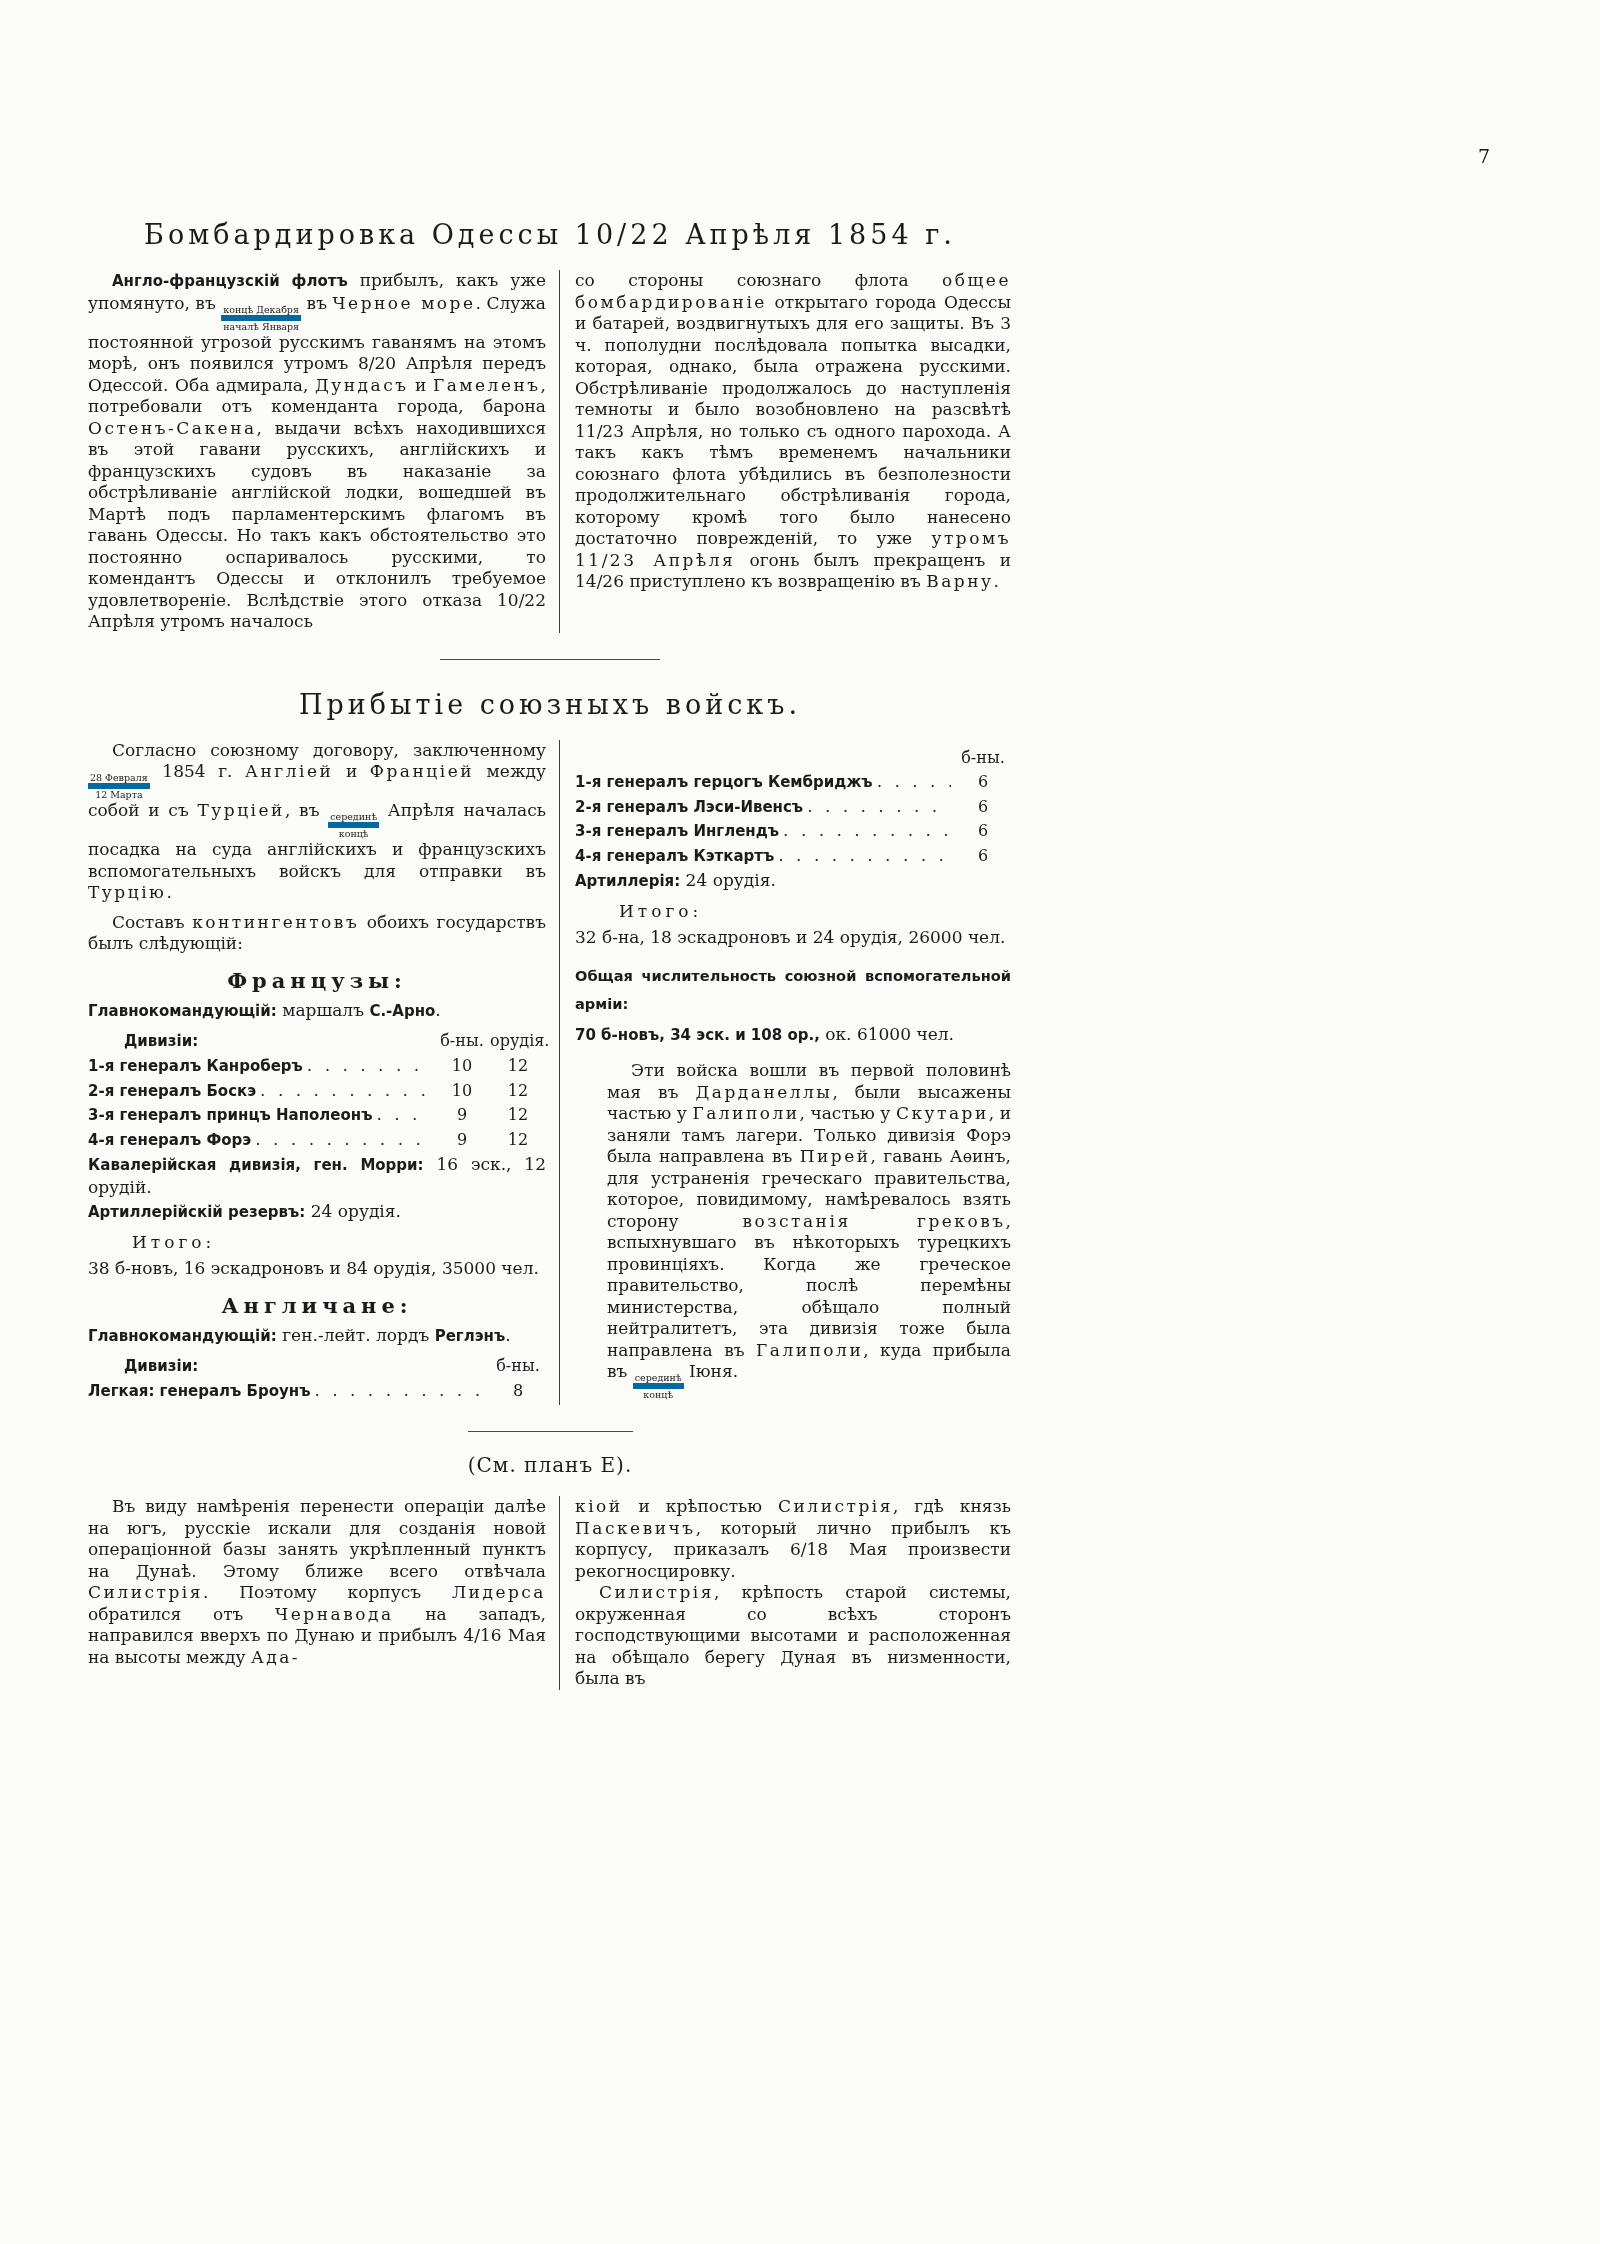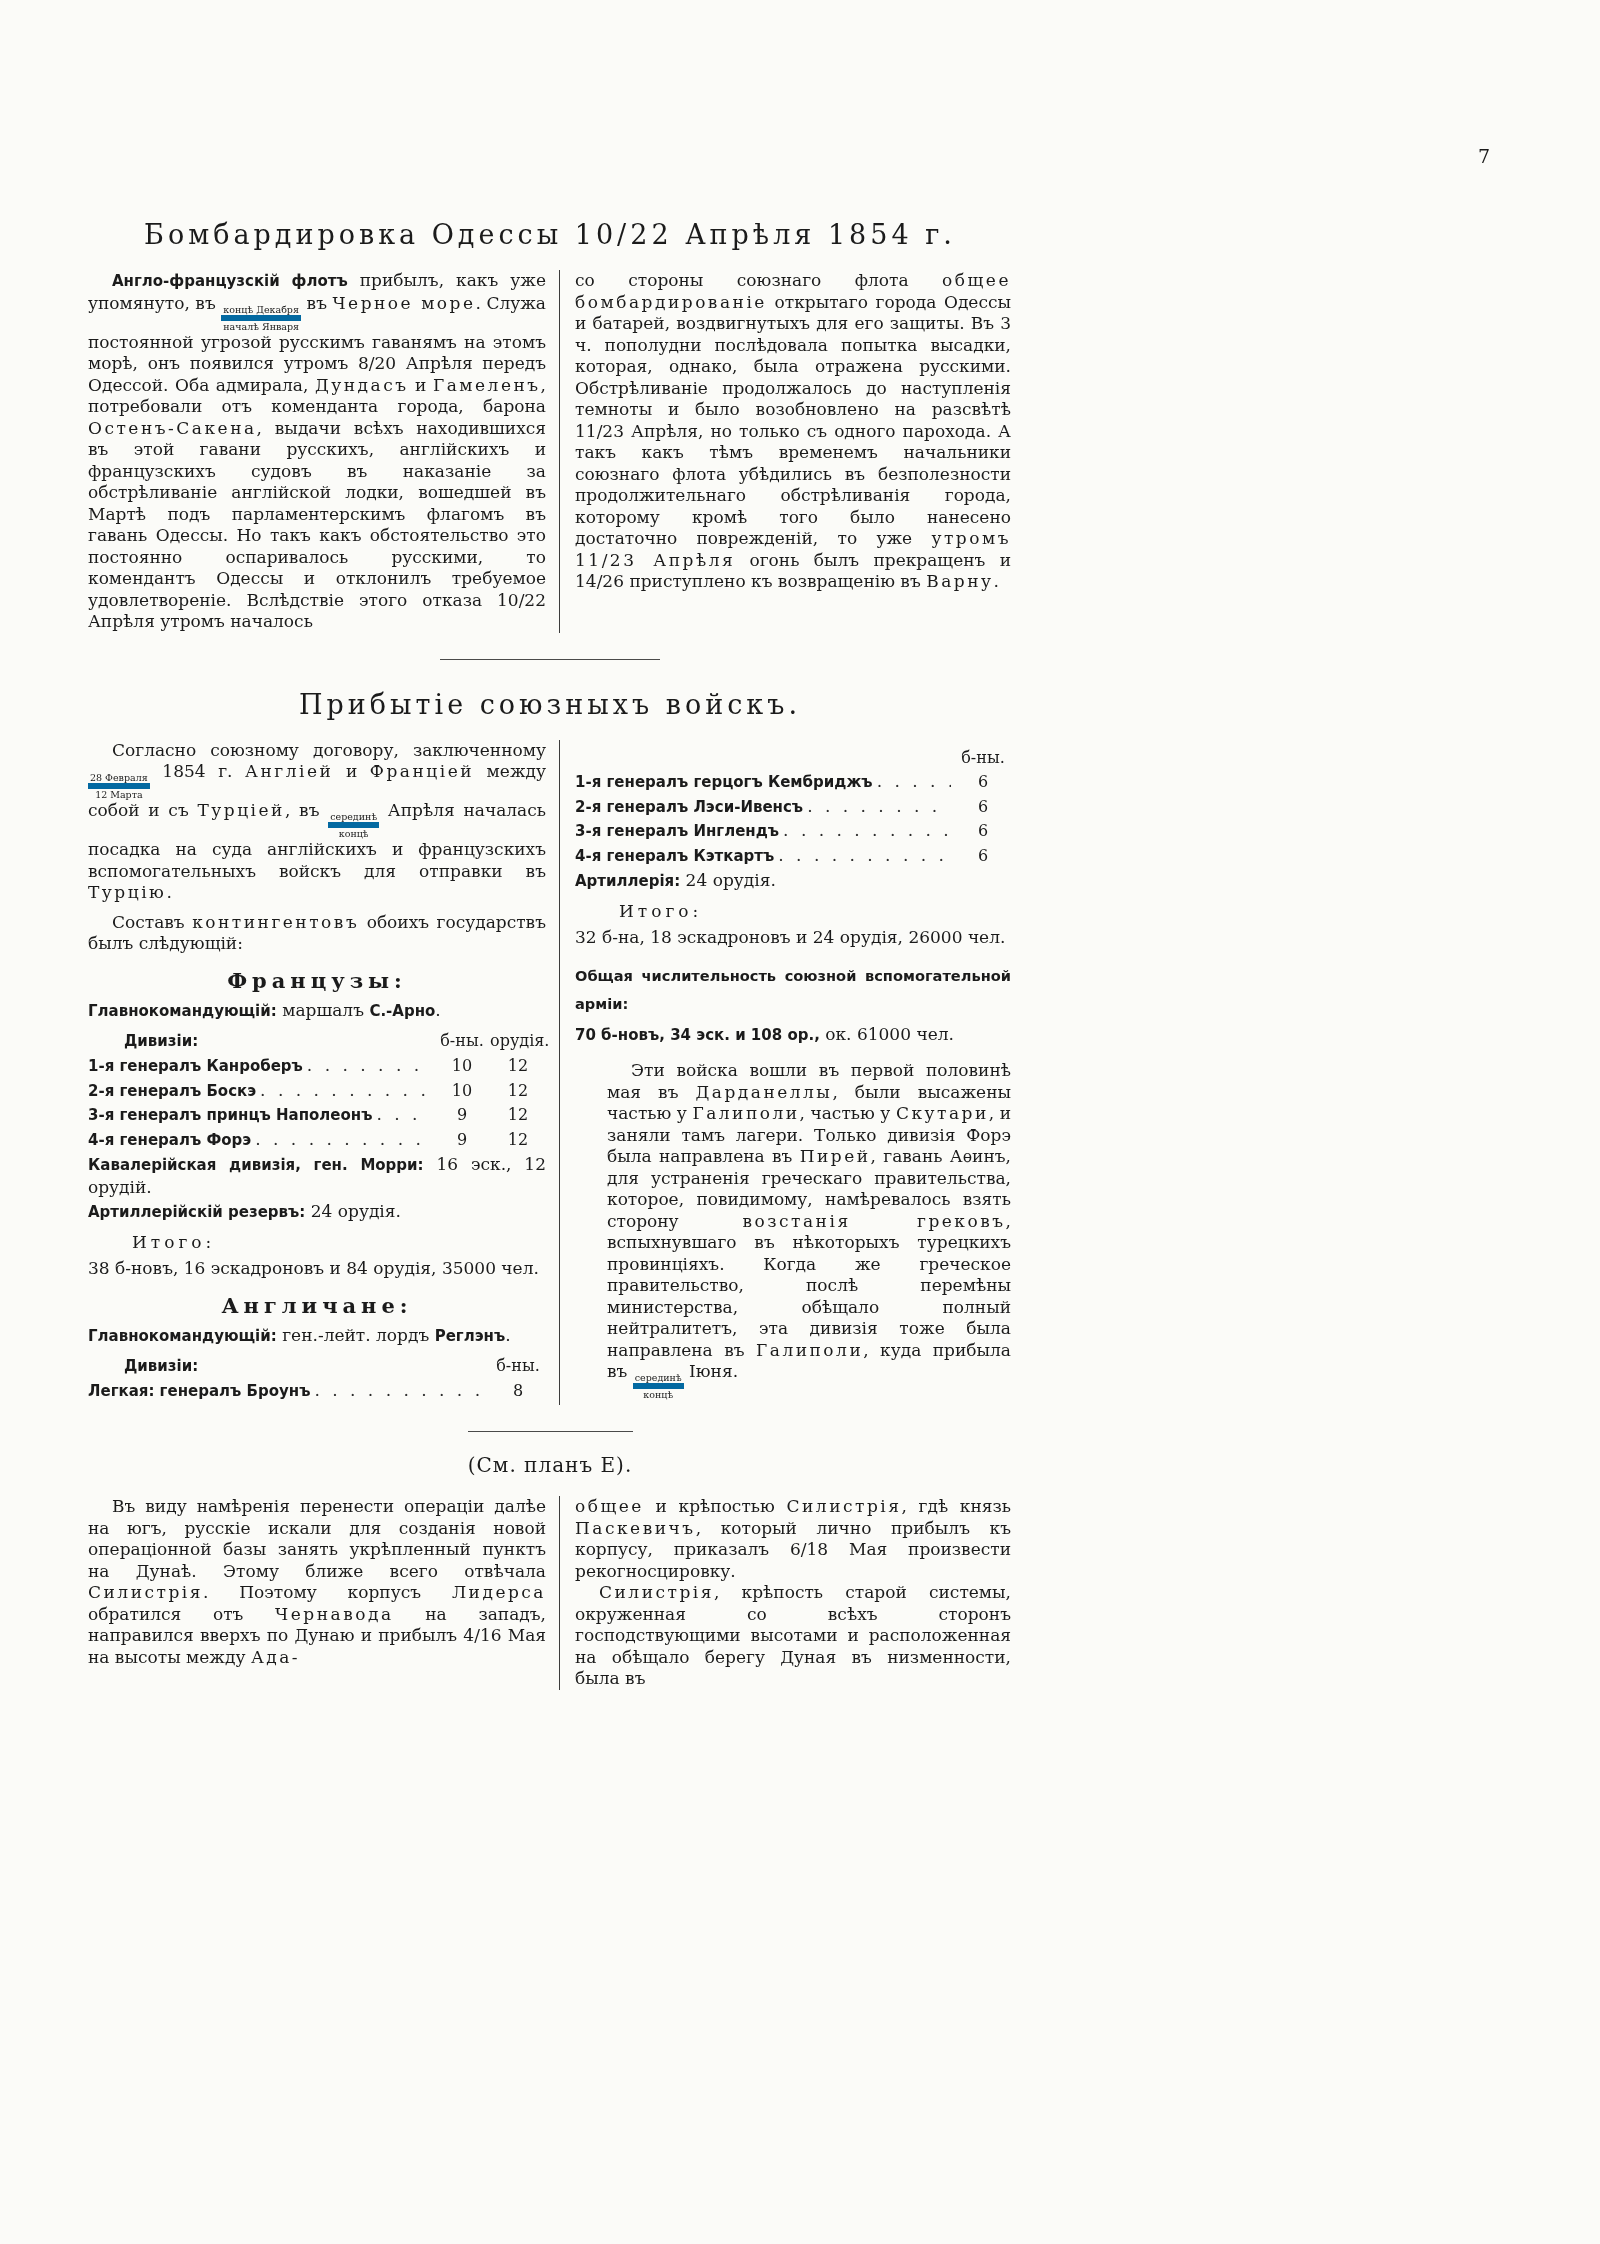--- a/index.html
+++ b/index.html
@@ -178,19 +178,19 @@
     </div>
 
     <div class="sep sep-2"></div>
 
     <div class="subtitle">(См. планъ Е).</div>
 
     <div class="cols">
       <p class="col-left indent"><span class="">Въ виду намѣренія перенести операціи далѣе на югъ, русскіе искали для созданія новой операціонной базы занять укрѣпленный пунктъ на Дунаѣ. Этому ближе всего отвѣчала </span><span class="spaced">Силистрія</span><span class="">. Поэтому корпусъ </span><span class="spaced">Лидерса</span><span class=""> обратился отъ </span><span class="spaced">Чернавода</span><span class=""> на западъ, направился вверхъ по Дунаю и прибылъ 4/16 Мая на высоты между </span><span class="spaced">Ада-</span></p>
       <div class="vdiv"></div>
       <div class="col-right">
-        <p><span class="spaced">общее</span><span class=""> и крѣпостью </span><span class="spaced">Силистрія</span><span class="">, гдѣ князь </span><span class="spaced">Паскевичъ</span><span class="">, который лично прибылъ къ корпусу, приказалъ 6/18 Мая произвести рекогносцировку.</span></p>
+        <p><span class="spaced">кіой</span><span class=""> и крѣпостью </span><span class="spaced">Силистрія</span><span class="">, гдѣ князь </span><span class="spaced">Паскевичъ</span><span class="">, который лично прибылъ къ корпусу, приказалъ 6/18 Мая произвести рекогносцировку.</span></p>
         <p class="indent"><span class="spaced">Силистрія</span><span class="">, крѣпость старой системы, окруженная со всѣхъ сторонъ господствующими высотами и расположенная на обѣщало берегу Дуная въ низменности, была въ</span></p>
       </div>
     </div>
 
   </div>
 </div>
 
 </body></html>

